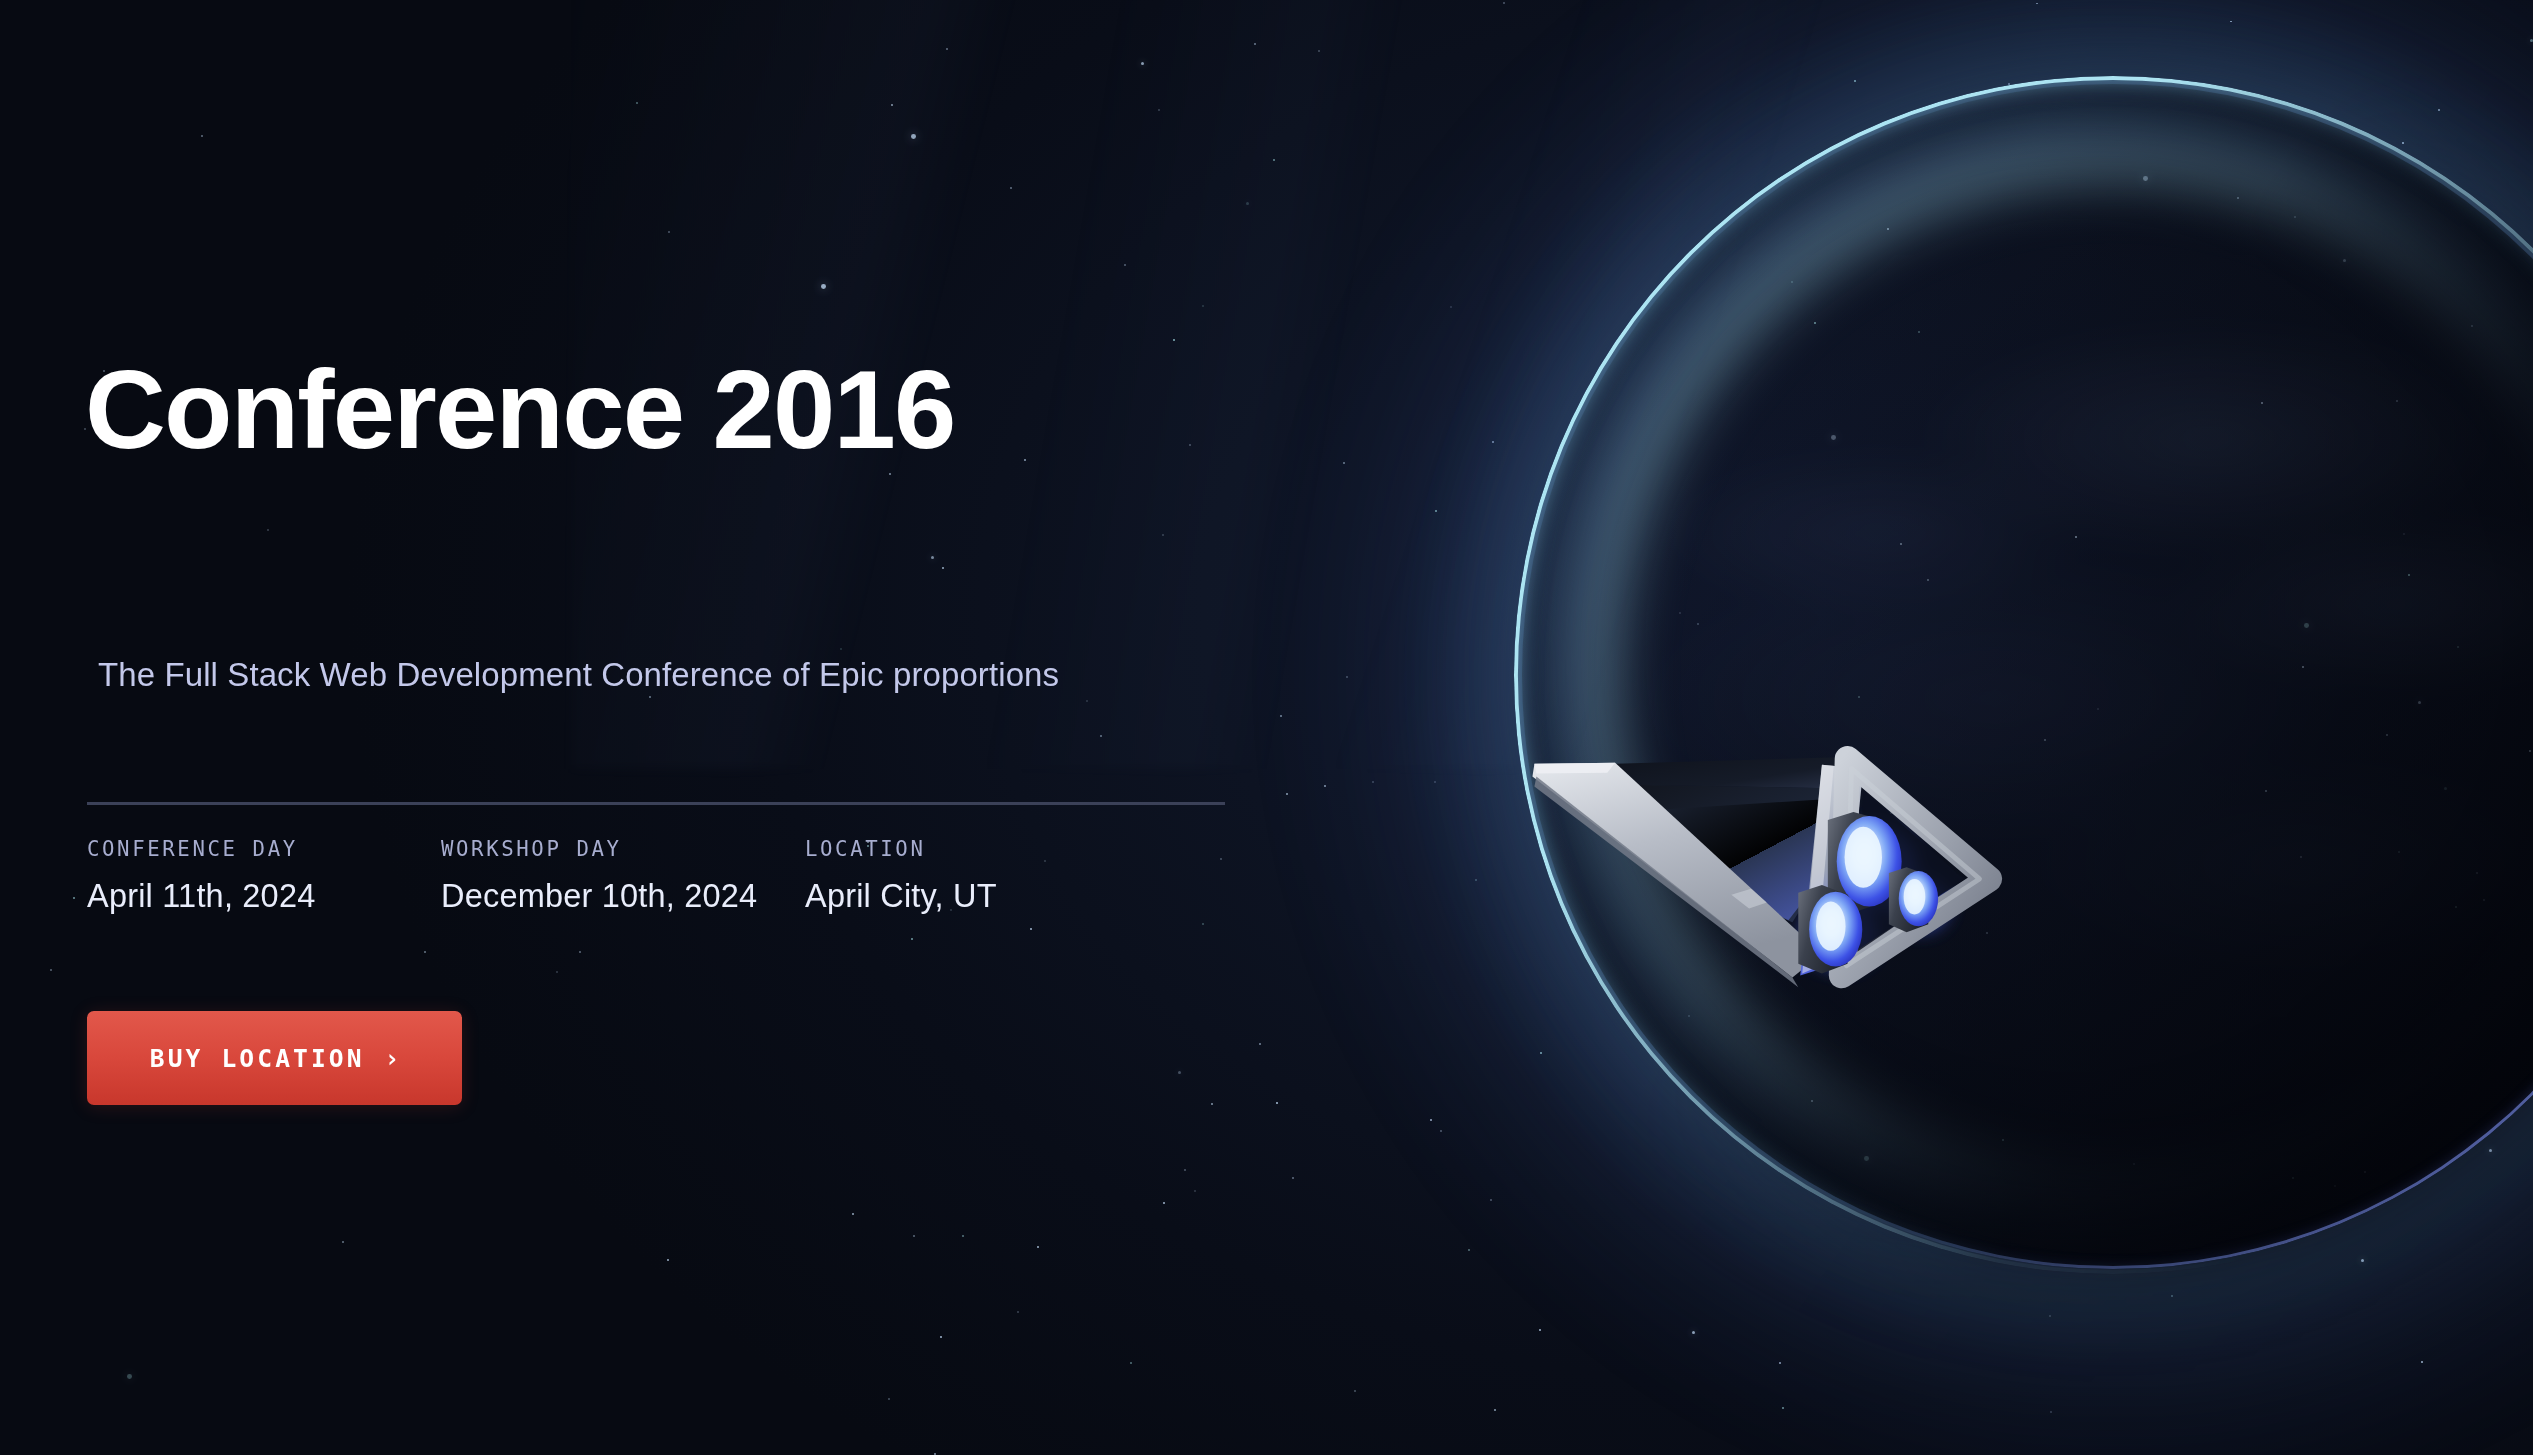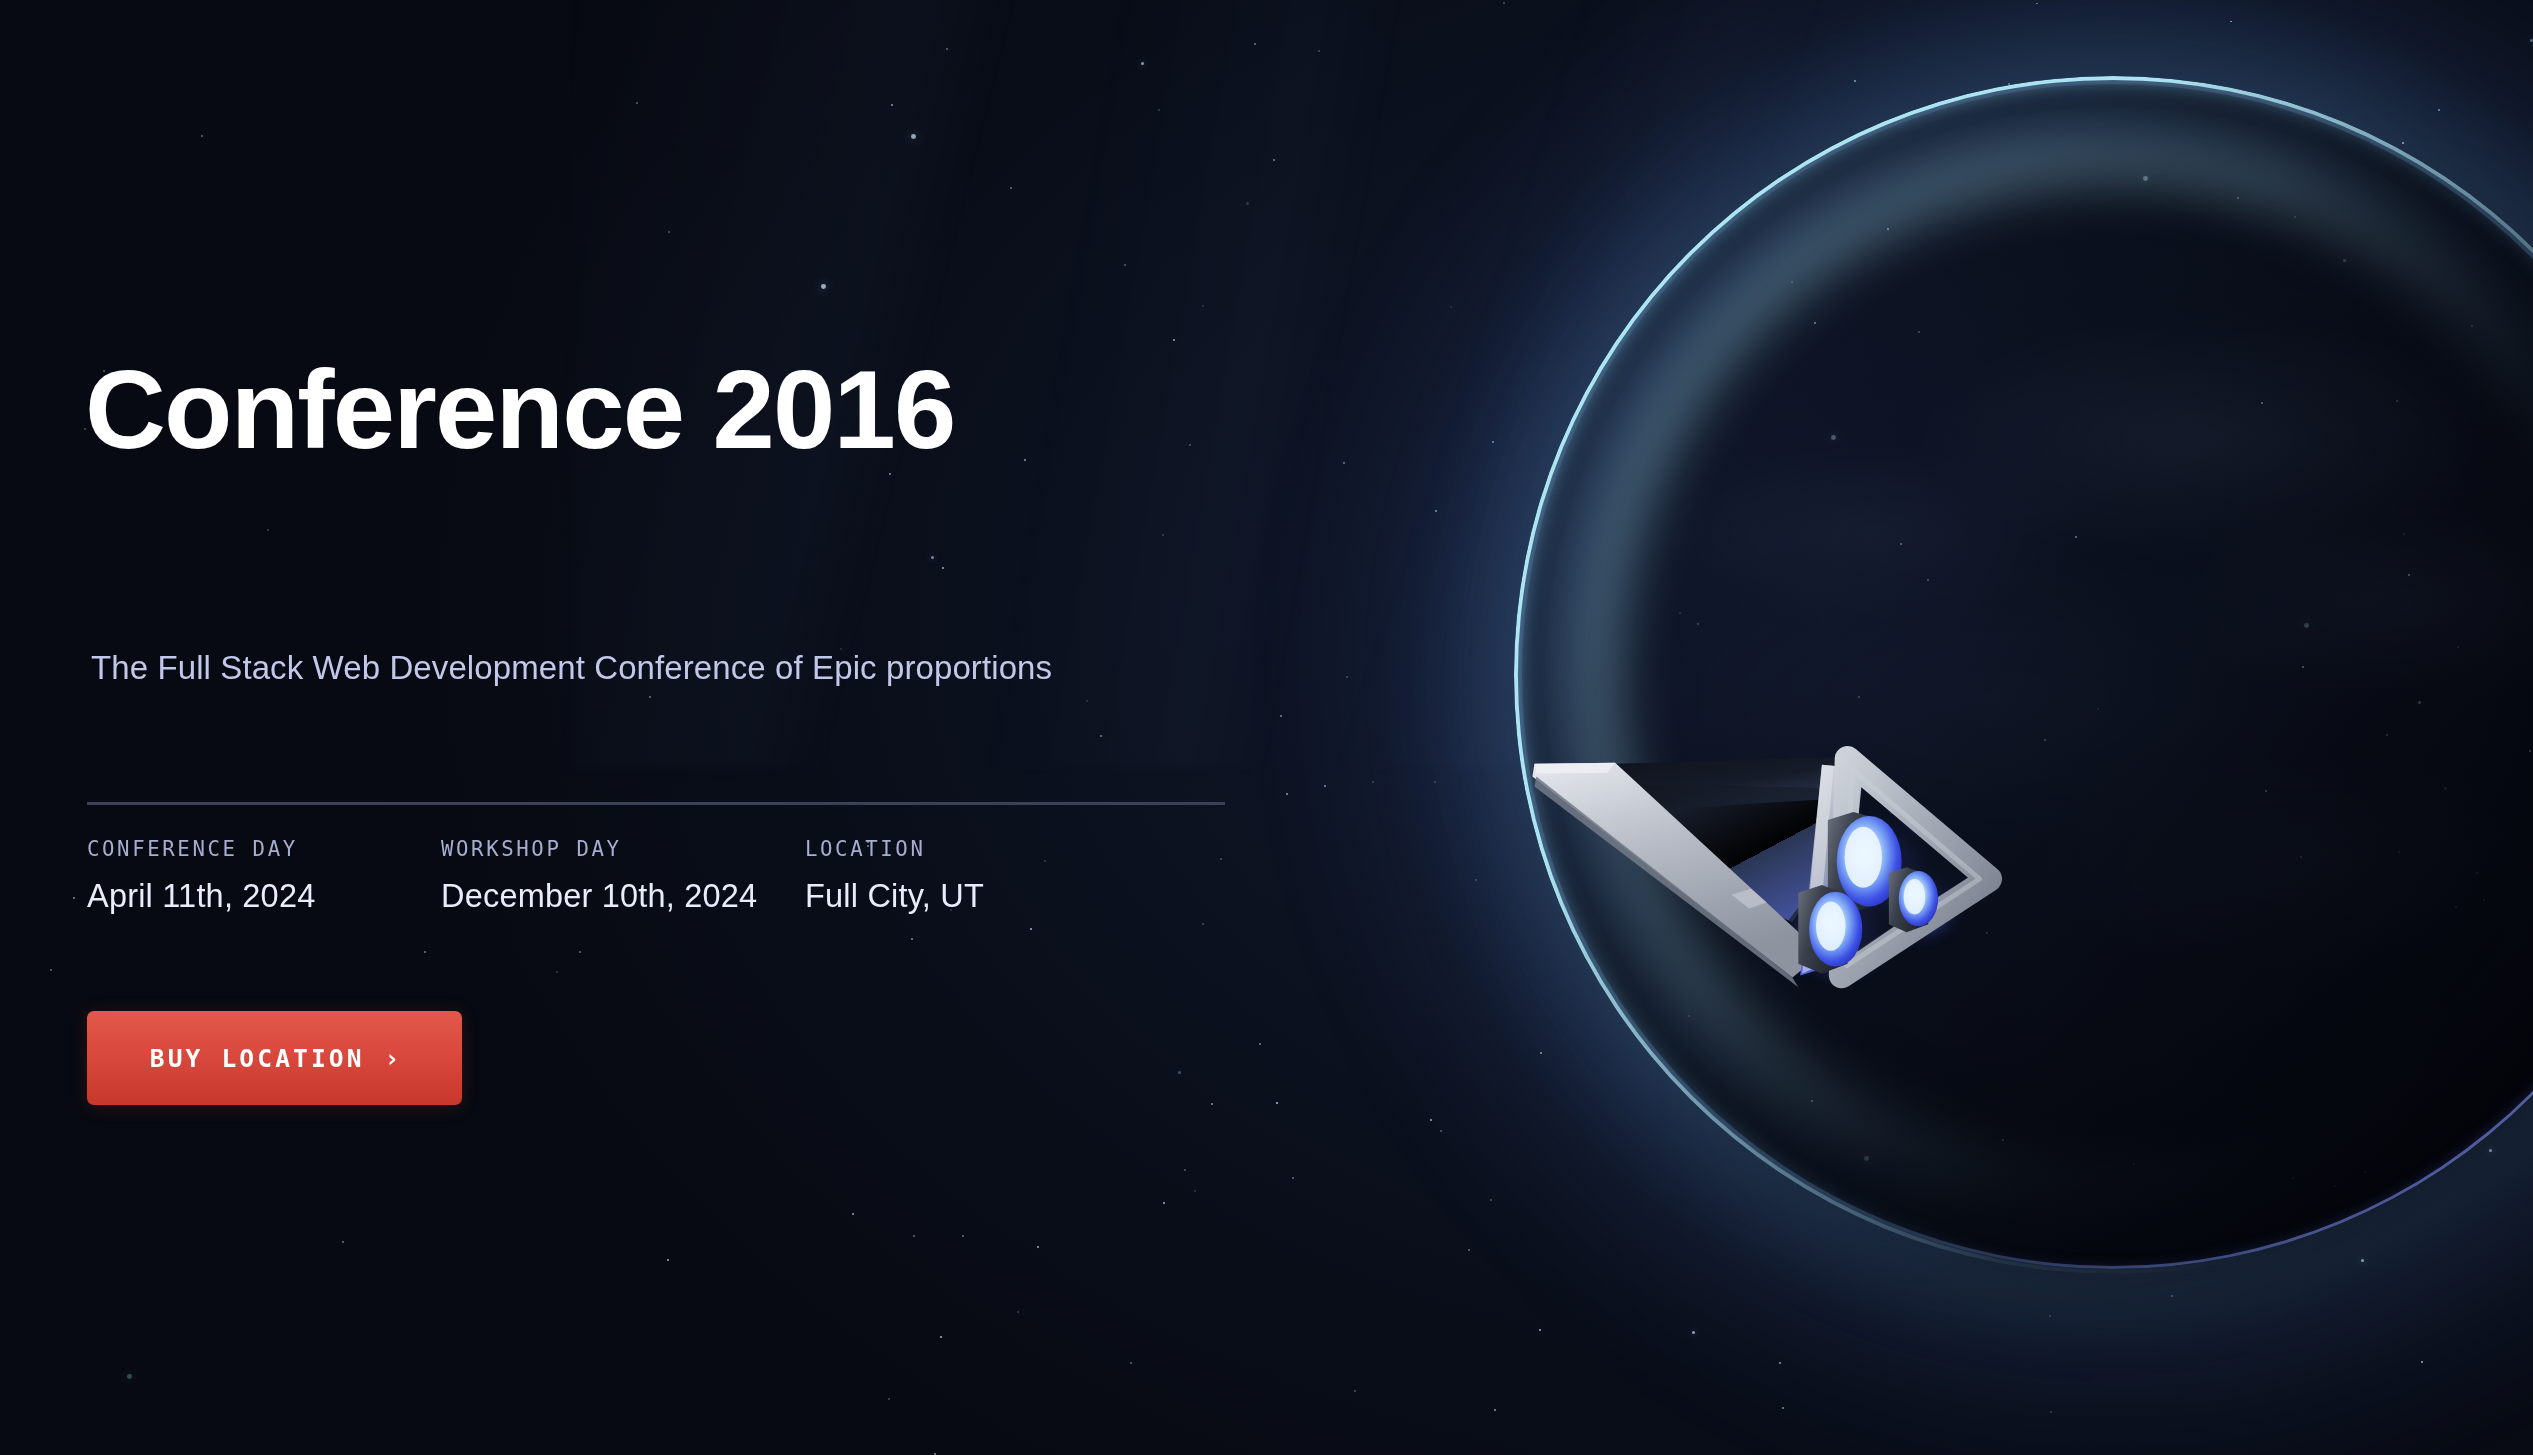--- a/index.html
+++ b/index.html
@@ -179,21 +179,21 @@
     margin: 0;
     white-space: nowrap;
   }
   .title .line1 { font-weight: 300; display: block; }
   .title .line2 { font-weight: 700; display: block; letter-spacing: -1.8px; }
 
   .subtitle {
     position: absolute;
     top: 645px;
     left: 2px;
-    margin: 4px;
+    margin: 11px;
     color: #c3c8ea;
     font-size: 33px;
     font-weight: 400;
     letter-spacing: 0.1px;
     white-space: nowrap;
   }
 
   .divider {
     position: absolute;
     top: 794px;
@@ -549,21 +549,21 @@
       <div class="info-col c1">
         <span class="info-label">CONFERENCE DAY</span>
         <span class="info-value">April 11th, 2024</span>
       </div>
       <div class="info-col c2">
         <span class="info-label">WORKSHOP DAY</span>
         <span class="info-value">December 10th, 2024</span>
       </div>
       <div class="info-col c3">
         <span class="info-label">LOCATION</span>
-        <span class="info-value">Full City, UT</span>
+        <span class="info-value">April City, UT</span>
       </div>
     </div>
 
     <button class="cta">
       <span>BUY LOCATION</span>
       <span class="chev">›</span>
     </button>
 
   </div>
 </div>

